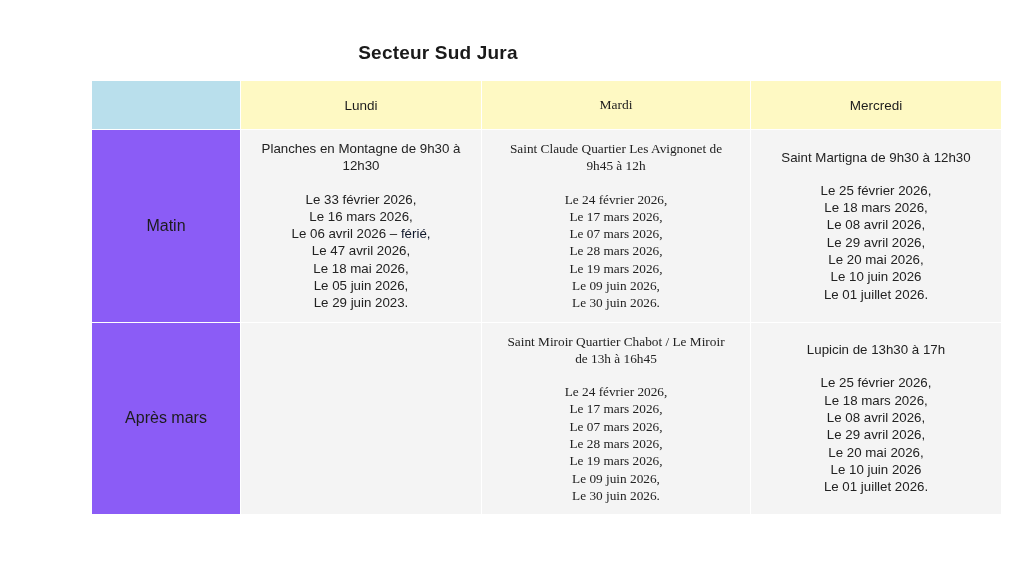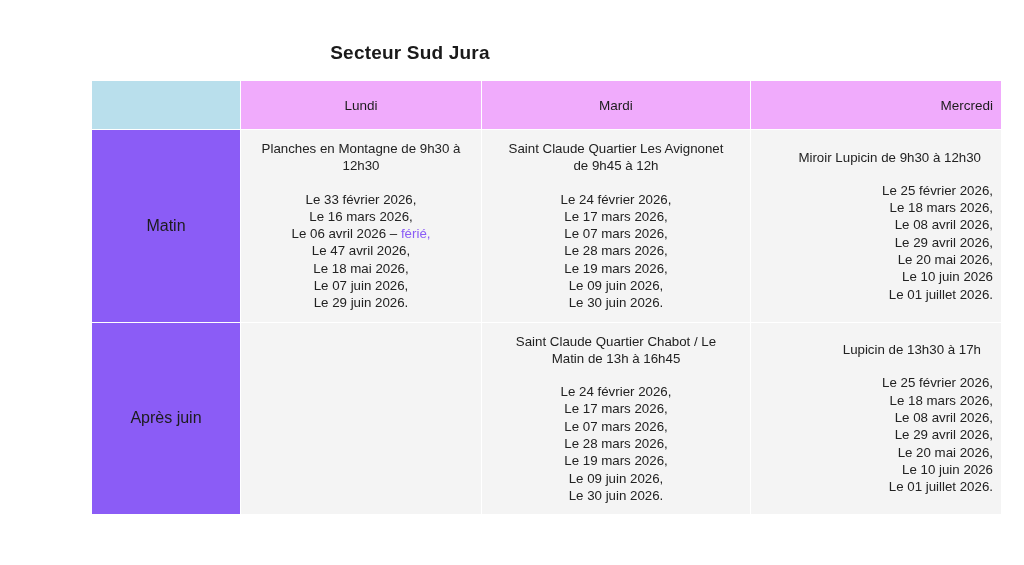--- a/index.html
+++ b/index.html
@@ -22,20 +22,21 @@
   .title {
     position: absolute;
     top: 42px;
     left: 0;
     width: 820px;
     text-align: center;
     font-size: 19px;
     font-weight: bold;
     color: #1a1a1a;
     letter-spacing: 0.2px;
+    padding-left: 28px;
   }
   .schedule-wrap {
     position: absolute;
     top: 80px;
     left: 91px;
     width: 842px;
   }
   table.schedule {
     border-collapse: collapse;
     width: 842px;
@@ -45,21 +46,21 @@
     border: 1px solid #ffffff;
     vertical-align: middle;
     padding: 10px 8px;
   }
   .corner-cell {
     width: 132px;
     background: #b9dfec;
     border-right: 1px solid #ffffff;
   }
   .head-cell {
-    background: #f0abfc;
+    background: #fef9c3;
     text-align: center;
     font-size: 13.5px;
     color: #1c1c1c;
     height: 28px;
     padding: 12px 6px;
   }
   .row-label {
     width: 132px;
     background: #8b5cf6;
     text-align: center;
@@ -77,28 +78,28 @@
     padding-bottom: 22px;
   }
   .cell-heading {
     margin-bottom: 16px;
     padding: 0 12px;
   }
   .cell-dates div {
     white-space: nowrap;
   }
   .holiday {
-    color: #8b5cf6;
+    color: #0f172a;
   }
   .empty-cell {
     background: #f4f4f4;
   }
   .col-mon { width: 224px; }
-  .col-tue { width: 252px; }
-  .col-wed { width: 234px; text-align: right; }
+  .col-tue { width: 252px; font-family: Liberation Serif, serif; }
+  .col-wed { width: 234px; }
 </style>
 </head>
 <body>
 
 <div class="page">
 
   <div class="title">Secteur Sud Jura</div>
 
   <div class="schedule-wrap">
     <table class="schedule">
@@ -114,59 +115,59 @@
           <td class="row-label">Matin</td>
 
           <td class="content-cell col-mon">
             <div class="cell-heading">Planches en Montagne de 9h30 à 12h30</div>
             <div class="cell-dates">
               <div>Le 33 février 2026,</div>
               <div>Le 16 mars 2026,</div>
               <div><span>Le 06 avril 2026 – </span><span class="holiday">férié,</span></div>
               <div>Le 47 avril 2026,</div>
               <div>Le 18 mai 2026,</div>
-              <div>Le 07 juin 2026,</div>
-              <div>Le 29 juin 2026.</div>
+              <div>Le 05 juin 2026,</div>
+              <div>Le 29 juin 2023.</div>
             </div>
           </td>
 
           <td class="content-cell col-tue">
             <div class="cell-heading">Saint Claude Quartier Les Avignonet de 9h45 à 12h</div>
             <div class="cell-dates">
               <div>Le 24 février 2026,</div>
               <div>Le 17 mars 2026,</div>
               <div>Le 07 mars 2026,</div>
               <div>Le 28 mars 2026,</div>
               <div>Le 19 mars 2026,</div>
               <div>Le 09 juin 2026,</div>
               <div>Le 30 juin 2026.</div>
             </div>
           </td>
 
           <td class="content-cell col-wed">
-            <div class="cell-heading">Miroir Lupicin de 9h30 à 12h30</div>
+            <div class="cell-heading">Saint Martigna de 9h30 à 12h30</div>
             <div class="cell-dates">
               <div>Le 25 février 2026,</div>
               <div>Le 18 mars 2026,</div>
               <div>Le 08 avril 2026,</div>
               <div>Le 29 avril 2026,</div>
               <div>Le 20 mai 2026,</div>
               <div>Le 10 juin 2026</div>
               <div>Le 01 juillet 2026.</div>
             </div>
           </td>
         </tr>
 
         <tr>
-          <td class="row-label">Après juin</td>
+          <td class="row-label">Après mars</td>
 
           <td class="empty-cell col-mon"></td>
 
           <td class="content-cell col-tue">
-            <div class="cell-heading">Saint Claude Quartier Chabot / Le Matin de 13h à 16h45</div>
+            <div class="cell-heading">Saint Miroir Quartier Chabot / Le Miroir de 13h à 16h45</div>
             <div class="cell-dates">
               <div>Le 24 février 2026,</div>
               <div>Le 17 mars 2026,</div>
               <div>Le 07 mars 2026,</div>
               <div>Le 28 mars 2026,</div>
               <div>Le 19 mars 2026,</div>
               <div>Le 09 juin 2026,</div>
               <div>Le 30 juin 2026.</div>
             </div>
           </td>

